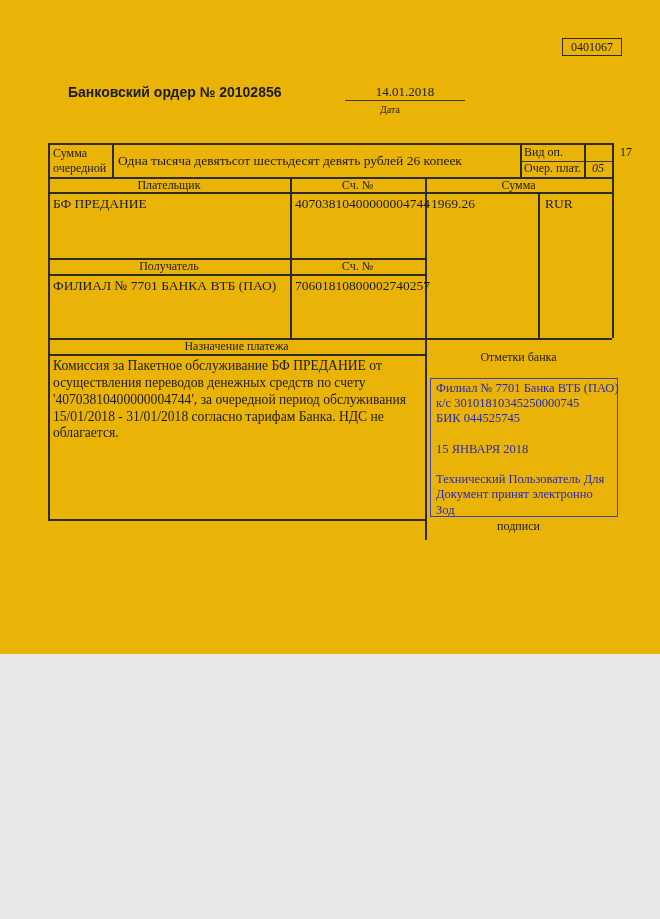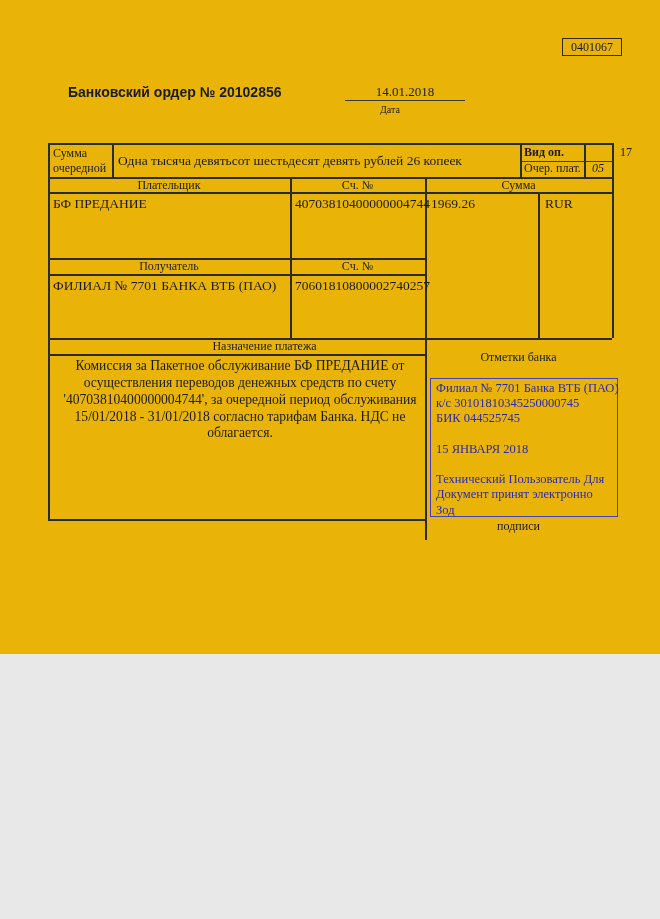--- a/index.html
+++ b/index.html
@@ -51,42 +51,42 @@
   <div class="vl" style="left:538px;top:192px;height:146px;"></div>
   <div class="vl" style="left:520px;top:143px;height:34px;"></div>
   <div class="vl" style="left:584px;top:143px;height:34px;"></div>
   <div class="vl" style="left:612px;top:143px;height:195px;"></div>
 
   <div class="t small" style="left:53px;top:146px;line-height:15px;">
     <div>Сумма</div>
     <div>очередной</div>
   </div>
   <div class="t" style="left:118px;top:153px;">Одна тысяча девятьсот шестьдесят девять рублей 26 копеек</div>
-  <div class="t small" style="left:524px;top:146px;font-weight:bold;">Вид оп.</div>
+  <div class="t small" style="left:524px;top:146px;">Вид оп.</div>
   <div class="t small ctr" style="left:584px;top:146px;width:28px;padding-left:28px;">17</div>
   <div class="t small" style="left:524px;top:162px;">Очер. плат.</div>
   <div class="t small ctr" style="left:584px;top:162px;width:28px;font-style:italic;">05</div>
 
   <div class="t small ctr" style="left:48px;top:179px;width:242px;">Плательщик</div>
   <div class="t small ctr" style="left:290px;top:179px;width:135px;">Сч. №</div>
   <div class="t small ctr" style="left:425px;top:179px;width:187px;">Сумма</div>
 
   <div class="t" style="left:53px;top:196px;">БФ ПРЕДАНИЕ</div>
   <div class="t" style="left:295px;top:196px;">40703810400000004744</div>
   <div class="t" style="left:431px;top:196px;">1969.26</div>
   <div class="t" style="left:545px;top:196px;">RUR</div>
 
   <div class="t small ctr" style="left:48px;top:260px;width:242px;">Получатель</div>
   <div class="t small ctr" style="left:290px;top:260px;width:135px;">Сч. №</div>
 
   <div class="t" style="left:53px;top:278px;">ФИЛИАЛ № 7701 БАНКА ВТБ (ПАО)</div>
   <div class="t" style="left:295px;top:278px;">70601810800002740257</div>
 
-  <div class="t small ctr" style="left:48px;top:340px;width:377px;padding-left:28px;">Назначение платежа</div>
-  <div class="t" id="purpose-text" style="left:53px;top:358px;text-align:center;">Комиссия за Пакетное обслуживание БФ ПРЕДАНИЕ от осуществления переводов денежных средств по счету '40703810400000004744', за очередной период обслуживания 15/01/2018 - 31/01/2018 согласно тарифам Банка. НДС не облагается.</div>
+  <div class="t small ctr" style="left:48px;top:340px;width:377px;">Назначение платежа</div>
+  <div class="t" id="purpose-text" style="left:53px;top:358px;">Комиссия за Пакетное обслуживание БФ ПРЕДАНИЕ от осуществления переводов денежных средств по счету '40703810400000004744', за очередной период обслуживания 15/01/2018 - 31/01/2018 согласно тарифам Банка. НДС не облагается.</div>
 
   <div class="t small ctr" style="left:425px;top:351px;width:187px;">Отметки банка</div>
 
   <div id="bank-stamp" style="color: rgb(40, 40, 180); border-color: rgb(64, 64, 192);">
     <div class="stamp-line">Филиал № 7701 Банка ВТБ (ПАО)</div>
     <div class="stamp-line">к/с 30101810345250000745</div>
     <div class="stamp-line">БИК 044525745</div>
     <div class="stamp-line"></div>
     <div class="stamp-line">15 ЯНВАРЯ 2018</div>
     <div class="stamp-line"></div>

